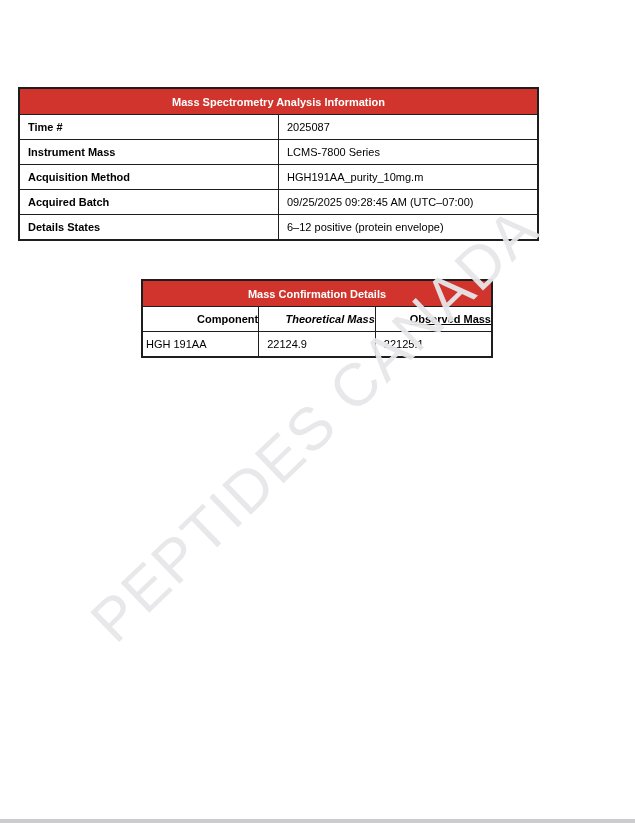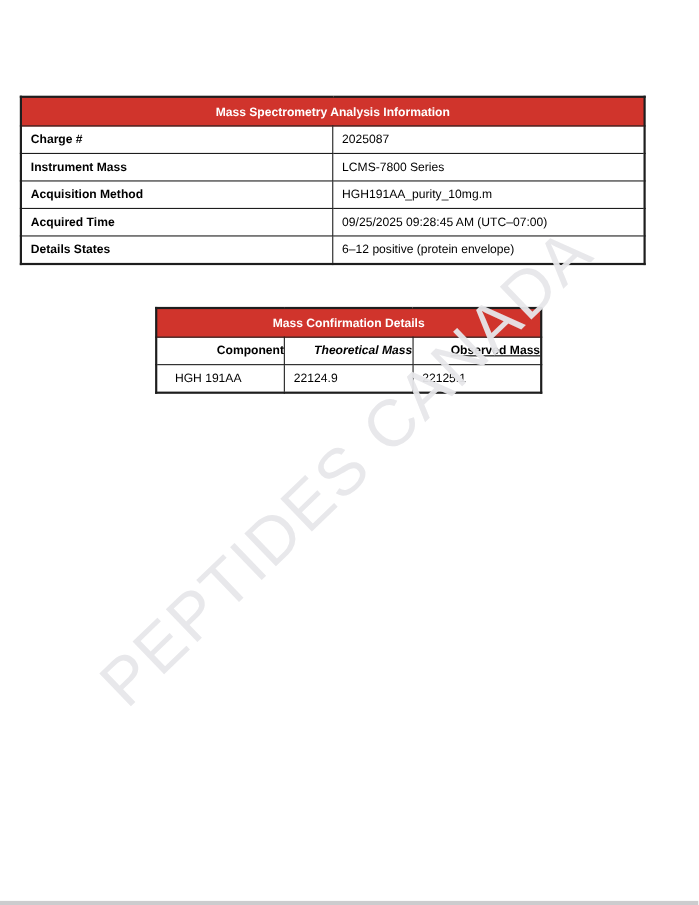--- a/index.html
+++ b/index.html
@@ -18,21 +18,21 @@
   .page {
     position: absolute;
     inset: 0;
   }
 
   
   table.info-table {
     position: absolute;
     left: 18px;
     top: 87px;
-    width: 569px;
+    width: 521px;
     border-collapse: collapse;
     table-layout: fixed;
     font-size: 11px;
   }
   table.info-table,
   table.info-table th,
   table.info-table td {
     border: 1px solid #1e1e1e;
   }
   table.info-table { border: 2px solid #1e1e1e; }
@@ -85,21 +85,21 @@
     height: 24px;
     vertical-align: middle;
   }
   .confirm-cell {
     font-weight: normal;
     text-align: left;
     padding: 0 0 0 8px;
     height: 24px;
     vertical-align: middle;
   }
-  .confirm-cell.first { padding-left: 16px; }
+  .confirm-cell.first { padding-left: 3px; }
   .col-component { width: 130px; }
   .col-theoretical { width: 110px; font-style: italic; }
   .col-observed { width: 108px; text-decoration: underline; }
 
   
   .watermark {
     position: absolute;
     left: -5px;
     top: 385px;
     width: 640px;
@@ -134,33 +134,33 @@
 <body>
 
 <div class="page">
 
   <table class="info-table">
     <tbody>
       <tr>
         <th class="red-header" colspan="2">Mass Spectrometry Analysis Information</th>
       </tr>
       <tr>
-        <td class="info-label">Charge #</td>
+        <td class="info-label">Time #</td>
         <td class="info-value">2025087</td>
       </tr>
       <tr>
         <td class="info-label">Instrument Mass</td>
         <td class="info-value">LCMS-7800 Series</td>
       </tr>
       <tr>
         <td class="info-label">Acquisition Method</td>
         <td class="info-value">HGH191AA_purity_10mg.m</td>
       </tr>
       <tr>
-        <td class="info-label">Acquired Time</td>
+        <td class="info-label">Acquired Batch</td>
         <td class="info-value">09/25/2025 09:28:45 AM (UTC–07:00)</td>
       </tr>
       <tr>
         <td class="info-label">Details States</td>
         <td class="info-value">6–12 positive (protein envelope)</td>
       </tr>
     </tbody>
   </table>
 
   <table class="confirm-table">

